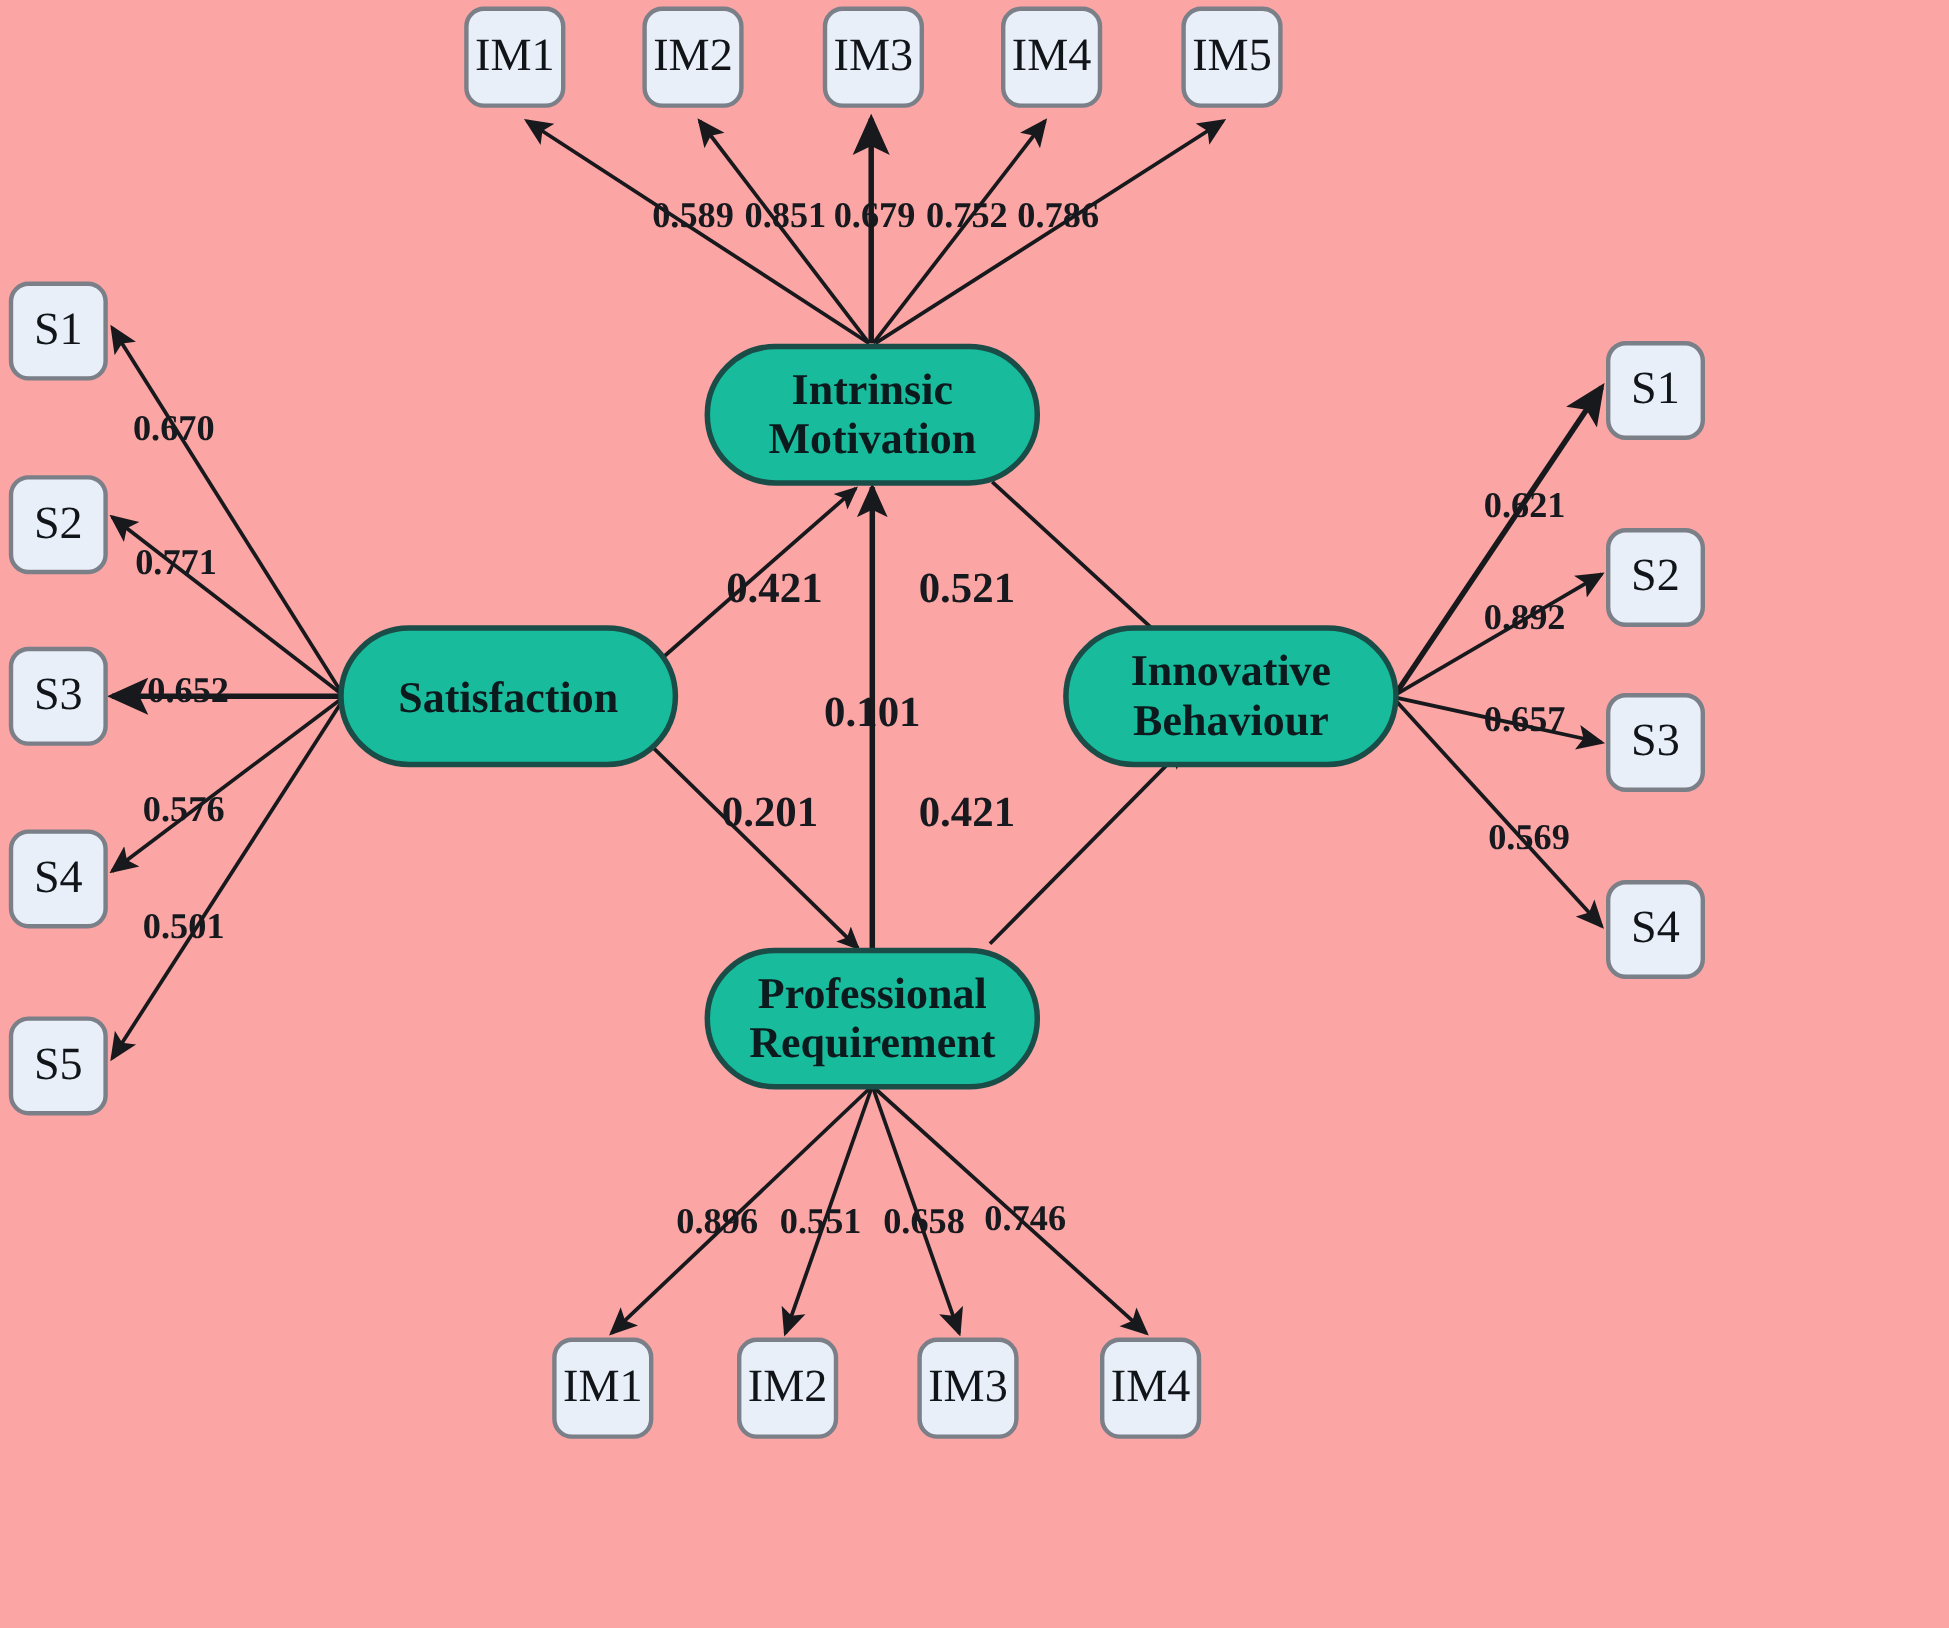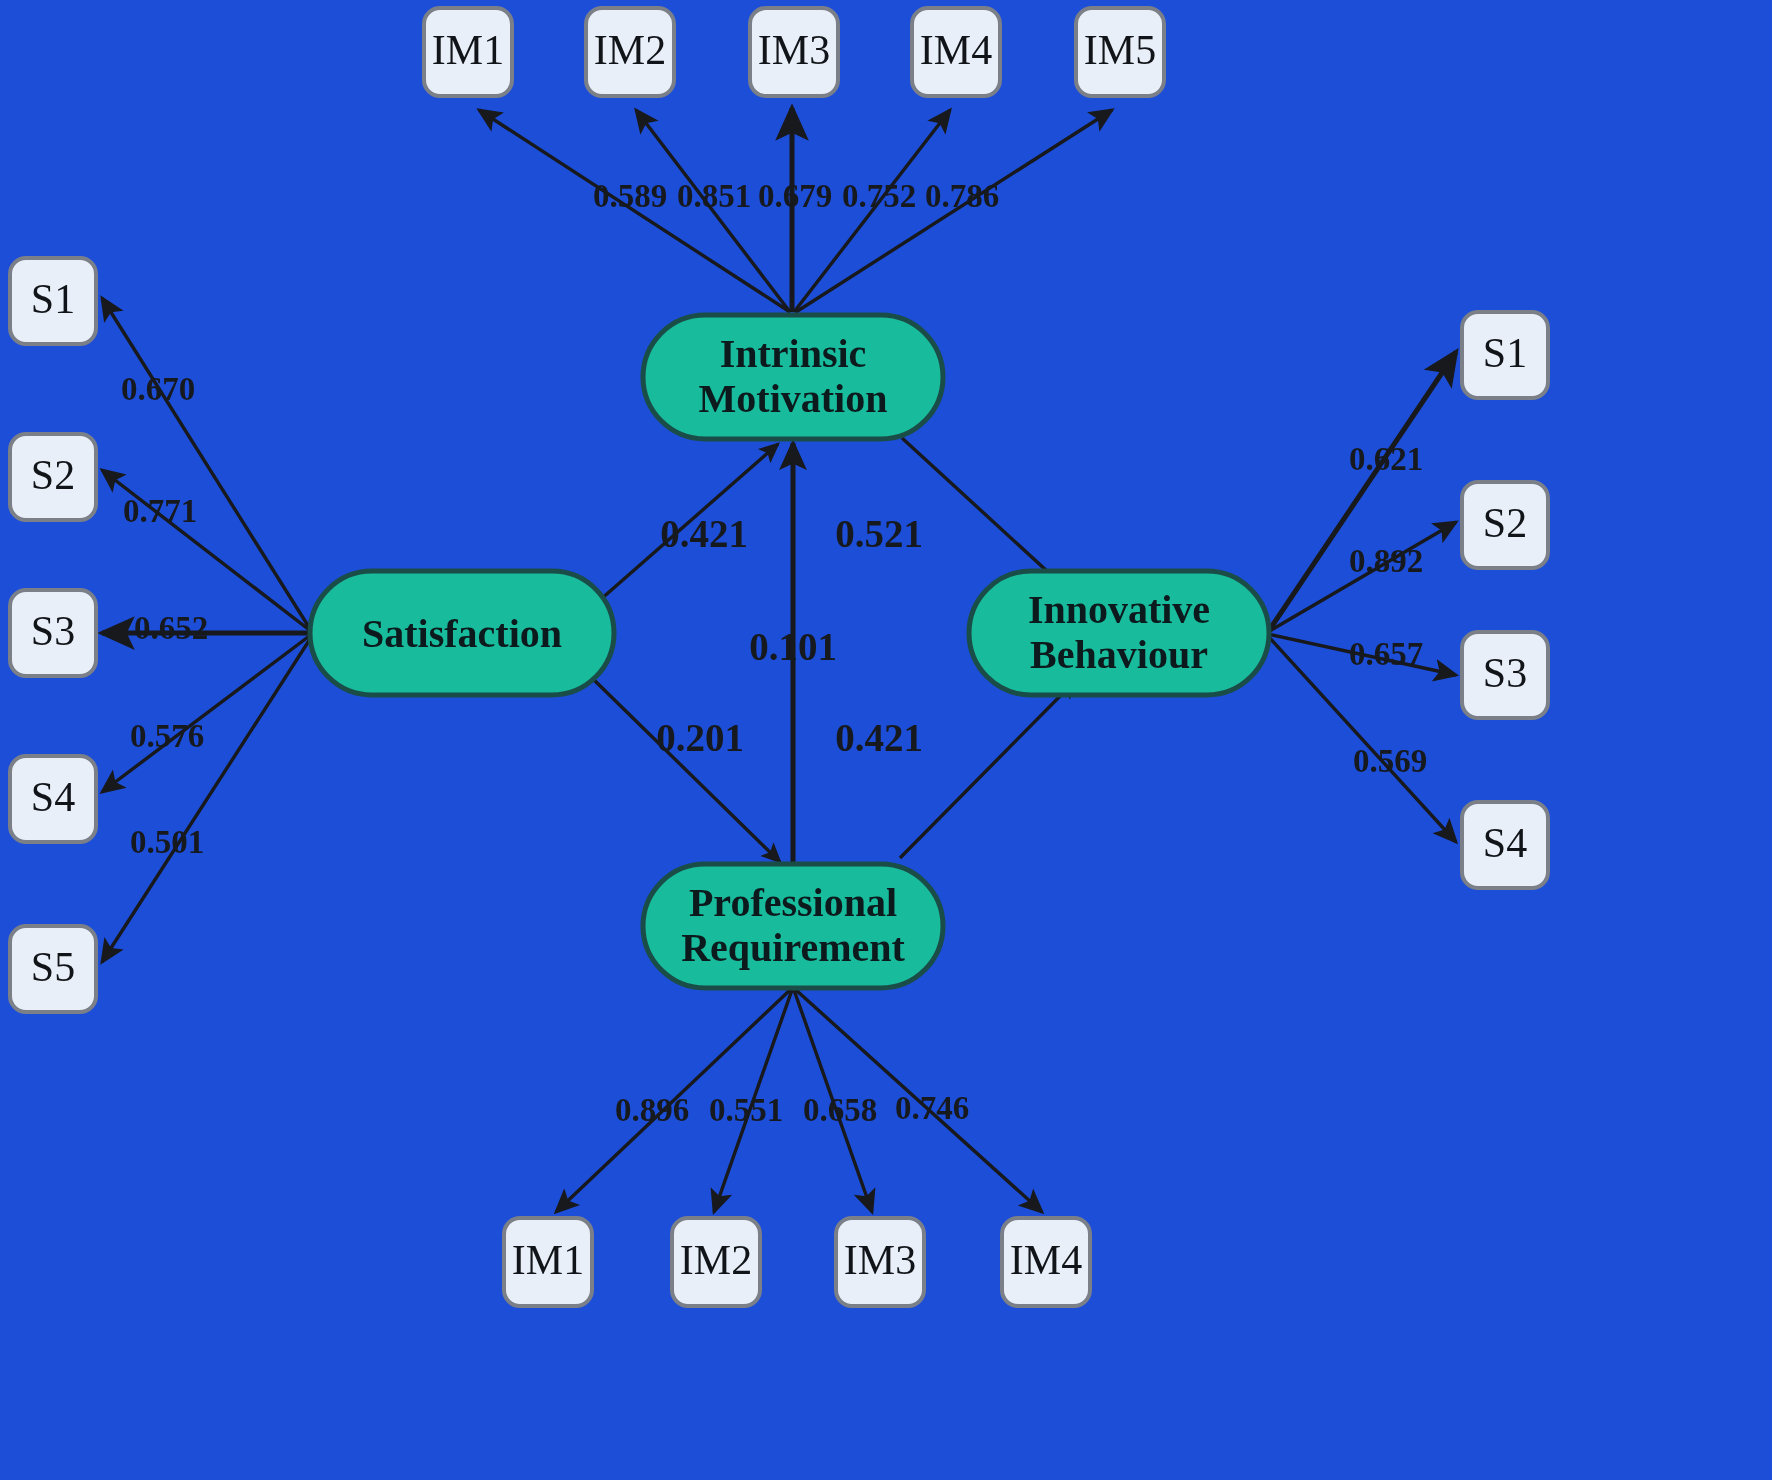--- a/index.html
+++ b/index.html
@@ -4,21 +4,21 @@
 <style>
   html, body {
     margin: 0;
     padding: 0;
     background: #ffffff;
   }
   #canvas {
     position: relative;
     width: 1772px;
     height: 1480px;
-    background: #1d4ed8;
+    background: #fca5a5;
     font-family: "Liberation Serif", "DejaVu Serif", serif;
     overflow: hidden;
   }
   svg.diagram {
     position: absolute;
     top: 0;
     left: 0;
     width: 1772px;
     height: 1480px;
   }

